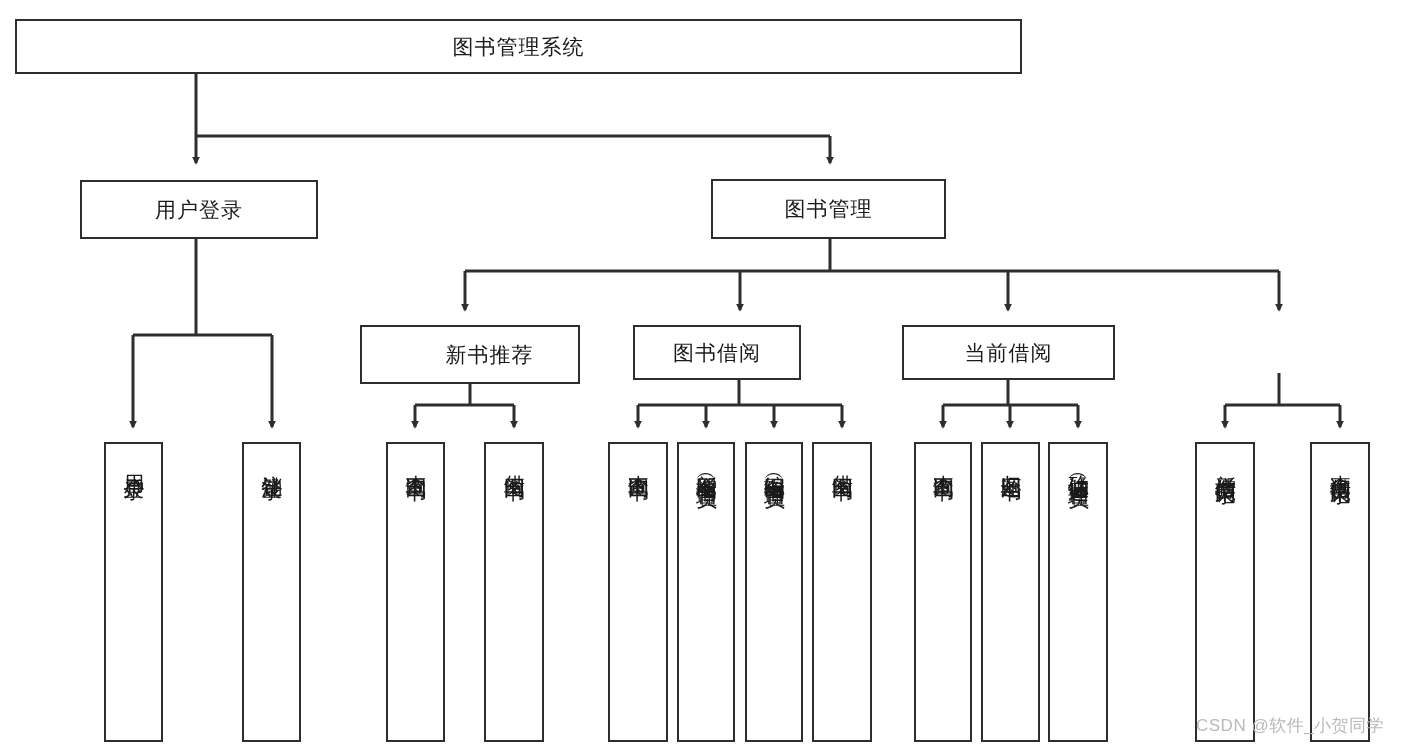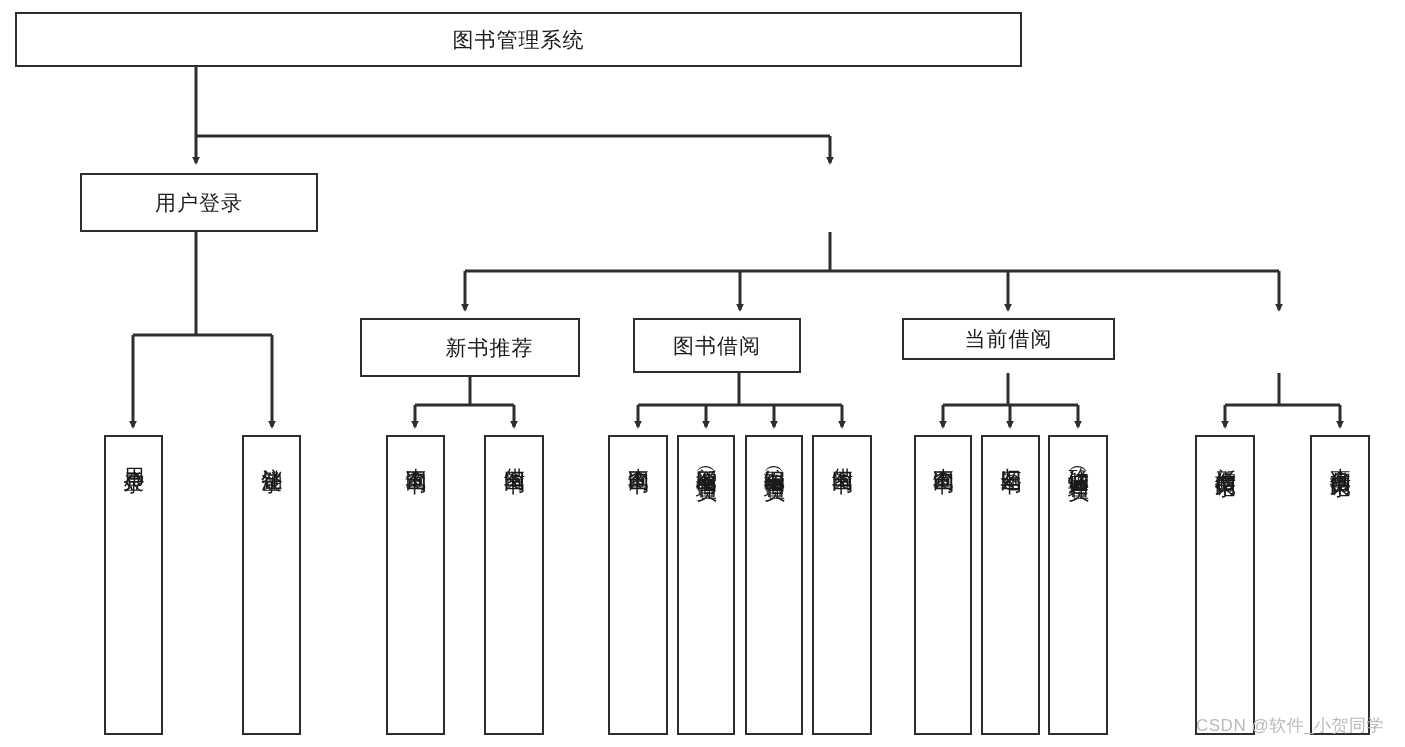--- a/index.html
+++ b/index.html
@@ -27,20 +27,21 @@
   }
   .node {
     position: absolute;
     box-sizing: border-box;
     border: 2px solid #2e2e2e;
     background: #ffffff;
     display: flex;
     align-items: center;
     justify-content: center;
     color: #1a1a1a;
+    margin-top: 7px;
   }
   .node.horiz {
     font-size: 21px;
     letter-spacing: 1px;
   }
   .node.vert {
     align-items: flex-start;
     justify-content: center;
     padding-top: 14px;
   }
@@ -120,28 +121,31 @@
     </g>
   </svg>
 
   <div class="node horiz root" style="left:15px;top:12px;width:1007px;height:55px;">
     <span>图书管理系统</span>
   </div>
 
   <div class="node horiz" style="left:80px;top:173px;width:238px;height:59px;">
     <span>用户登录</span>
   </div>
+  <div class="node horiz" style="left:711px;top:172px;width:235px;height:60px;">
+    <span>图书管理</span>
+  </div>
 
   <div class="node horiz" style="left:360px;top:318px;width:220px;height:59px;padding-left:39px;">
     <span>新书推荐</span>
   </div>
   <div class="node horiz" style="left:633px;top:318px;width:168px;height:55px;">
     <span>图书借阅</span>
   </div>
-  <div class="node horiz" style="left:902px;top:318px;width:213px;height:42px;">
+  <div class="node horiz" style="left:902px;top:318px;width:213px;height:55px;">
     <span>当前借阅</span>
   </div>
 
   <div class="node vert" style="left:104px;top:435px;width:59px;height:300px;">
     <span class="vtext">用户登录</span>
   </div>
   <div class="node vert" style="left:242px;top:435px;width:59px;height:300px;">
     <span class="vtext">注销登录</span>
   </div>
   <div class="node vert" style="left:386px;top:435px;width:59px;height:300px;">

